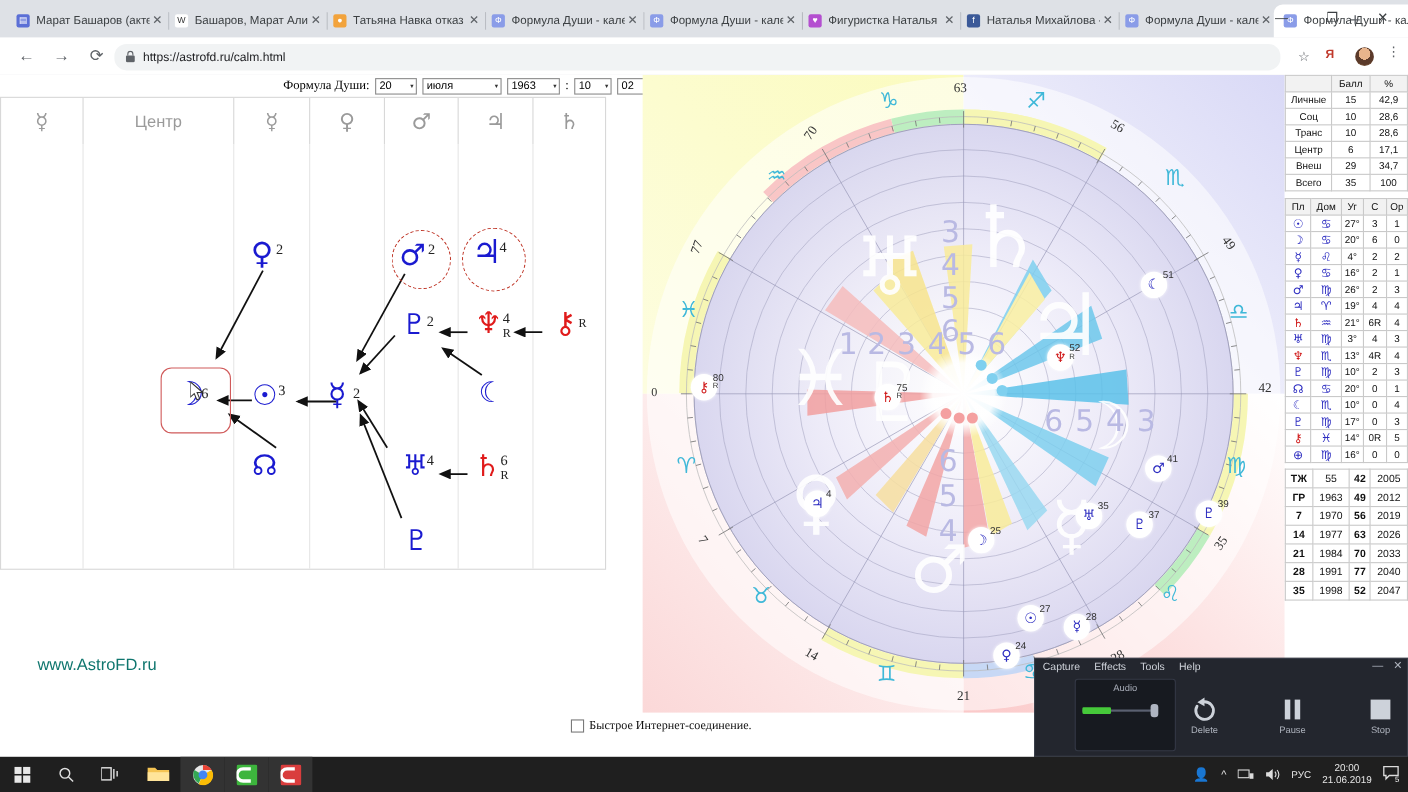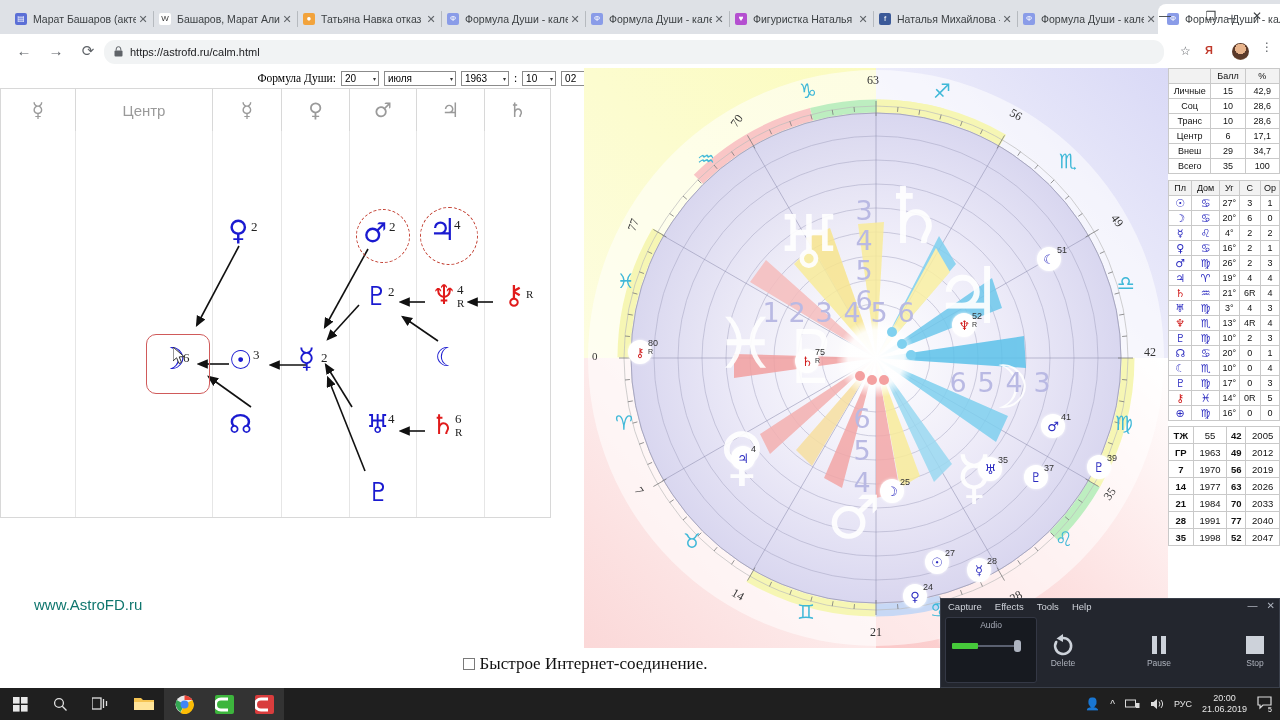--- a/index.html
+++ b/index.html
@@ -81,22 +81,22 @@
   .sup{position:absolute;font-size:13px;color:#222;font-family:"Liberation Serif",serif;line-height:1;}
   .supR{position:absolute;font-size:11px;color:#222;font-family:"Liberation Serif",serif;line-height:1;}
   .dashcircle{position:absolute;border:1.5px dashed #c0392b;border-radius:50%;}
   .redbox{position:absolute;border:1.6px solid #d05a5a;border-radius:10px;}
   #wm{position:absolute;left:22px;top:528px;font-size:15px;color:#0f766e;font-family:"Liberation Sans",sans-serif;margin-left:12px;}
 
   
   #arrows{position:absolute;left:0;top:0;width:551px;height:430px;}
 
   
-  #footer-note{position:absolute;left:0;top:586px;width:1170px;text-align:center;
-     font-family:"Liberation Serif",serif;font-size:17px;color:#111;}
+  #footer-note{position:absolute;left:16px;top:586px;width:1170px;text-align:center;
+     font-family:"Liberation Serif",serif;font-size:11px;color:#111;}
   #fast-line{display:flex;align-items:center;justify-content:center;gap:5px;margin-bottom:3px;}
   #footer-note a{color:#551a8b;}
 
   
   #wheel-wrap{position:absolute;left:584px;top:0;width:584px;height:580px;}
 
   
   #rightpanel{position:absolute;left:1168px;top:0;width:112px;height:620px;background:#fff;
      font-family:"Liberation Sans",sans-serif;}
   table.dt{border-collapse:collapse;width:112px;}
@@ -112,21 +112,21 @@
   
   #recorder{position:absolute;left:940px;top:598px;width:340px;height:90px;background:#23262e;
      border:1px solid #3a3f4a;box-sizing:border-box;color:#c9ccd3;}
   #rec-menu{height:15px;display:flex;align-items:center;gap:13px;padding-left:7px;font-size:9.5px;color:#cfd3da;}
   #rec-body{position:absolute;left:4px;top:18px;right:4px;bottom:4px;display:flex;gap:6px;}
   .rec-pane{background:#171a20;border:1px solid #343845;border-radius:3px;display:flex;flex-direction:column;
      align-items:center;justify-content:flex-start;padding-top:2px;box-sizing:border-box;}
   .rec-cap{font-size:8.5px;color:#a8adb8;}
   #duration-pane{width:148px;}
   #duration-val{font-size:26px;color:#f2f4f7;letter-spacing:1px;line-height:30px;font-family:"DejaVu Sans",sans-serif;}
-  #audio-pane{width:92px;}
+  #audio-pane{width:92px;margin-left:32px;}
   #audio-meter{margin-top:10px;width:78px;height:12px;position:relative;}
   #meter-track{position:absolute;left:0;top:5px;width:64px;height:2px;background:#5a6070;}
   #meter-fill{position:absolute;left:0;top:3px;width:26px;height:6px;background:#46c93a;border-radius:1px;}
   #meter-knob{position:absolute;left:62px;top:0px;width:7px;height:12px;background:#aeb4c0;border-radius:3px;}
   #rec-actions{flex:1;display:flex;align-items:center;justify-content:space-between;}
   .rec-btn{display:flex;flex-direction:column;align-items:center;gap:1px;width:40px;}
   .rec-btn .lbl2{font-size:8.5px;color:#aeb3bd;}
   #rec-wc{position:absolute;right:4px;top:1px;display:flex;gap:9px;font-size:10px;color:#aeb3bd;}
 
   

